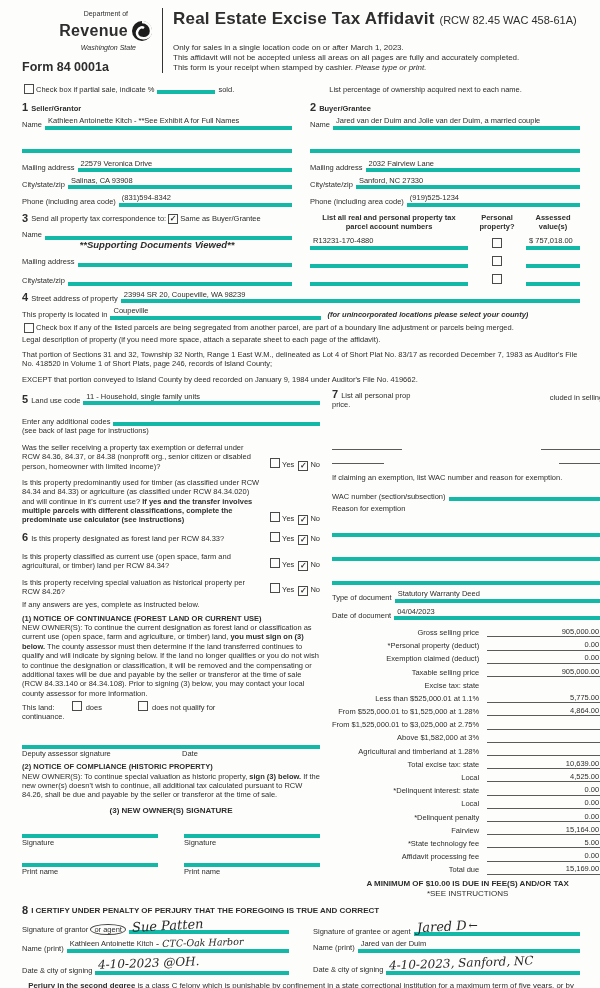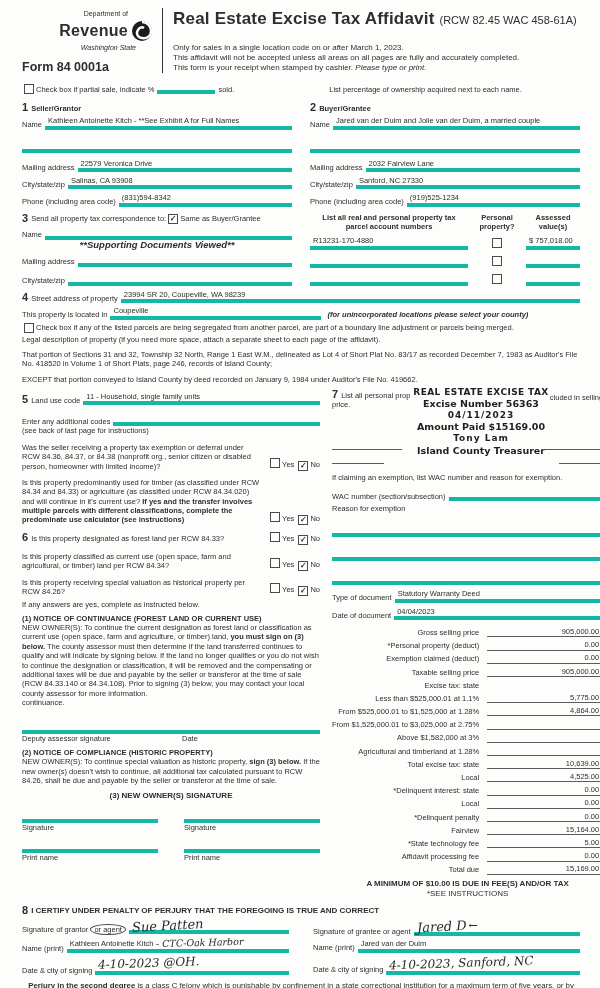--- a/index.html
+++ b/index.html
@@ -271,20 +271,25 @@
         <span class="qt">Is this property classified as current use (open space, farm and agricultural, or timber) land per RCW 84.34?</span>
         <span class="yn"><span class="cb"></span><span>Yes</span> <span class="cb">✓</span><span>No</span></span>
       </div>
       <div class="q">
         <span class="qt">Is this property receiving special valuation as historical property per RCW 84.26?</span>
         <span class="yn"><span class="cb"></span><span>Yes</span> <span class="cb">✓</span><span>No</span></span>
       </div>
       <div class="m4">If any answers are yes, complete as instructed below.</div>
       <div class="b m4">(1) NOTICE OF CONTINUANCE (FOREST LAND OR CURRENT USE)</div>
       <div><span>NEW OWNER(S): To continue the current designation as forest land or classification as current use (open space, farm and agriculture, or timber) land, </span><span class="b">you must sign on (3) below.</span><span> The county assessor must then determine if the land transferred continues to qualify and will indicate by signing below. If the land no longer qualifies or you do not wish to continue the designation or classification, it will be removed and the compensating or additional taxes will be due and payable by the seller or transferor at the time of sale (RCW 84.33.140 or 84.34.108). Prior to signing (3) below, you may contact your local county assessor for more information.</span></div>
+      <div class="row m3">
+        <span class="lbl">This land:</span>
+        <span style="margin-left:12px;"><span class="cb"></span> <span>does</span></span>
+        <span style="margin-left:34px;"><span class="cb"></span> <span>does not qualify for</span></span>
+      </div>
       <div>continuance.</div>
       <div class="row" style="margin-top:14px;">
           <span class="fill"></span>
         </div>
       <div class="row">
         <span style="width:160px;">Deputy assessor signature</span>
         <span>Date</span>
       </div>
       <div class="b m4">(2) NOTICE OF COMPLIANCE (HISTORIC PROPERTY)</div>
       <div><span>NEW OWNER(S): To continue special valuation as historic property, </span><span class="b">sign (3) below.</span><span> If the new owner(s) doesn't wish to continue, all additional tax calculated pursuant to RCW 84.26, shall be due and payable by the seller or transferor at the time of sale.</span></div>
@@ -308,28 +313,20 @@
     </div>
 
     <div>
       <div class="s7">
         <div class="row">
             <span class="secnum">7</span>
             <span>List all personal prop</span>
             <span style="position:absolute;right:0;top:4px;">cluded in selling</span>
           </div>
         <div>price.</div>
-        <div class="stamp">
-          <div class="s1">REAL ESTATE EXCISE TAX</div>
-          <div class="s2">Excise Number 56363</div>
-          <div class="s3">04/11/2023</div>
-          <div class="s2">Amount Paid $15169.00</div>
-          <div class="s3">Tony Lam</div>
-          <div class="s2">Island County Treasurer</div>
-        </div>
         <div class="hline" style="left:0;width:70px;top:60px;"></div>
         <div class="hline" style="right:0;width:62px;top:60px;"></div>
         <div class="hline" style="left:0;width:52px;top:74px;"></div>
         <div class="hline" style="right:0;width:44px;top:74px;"></div>
         <div style="position:absolute;left:0;top:84px;">If claiming an exemption, list WAC number and reason for exemption.</div>
       </div>
       <div class="row m2">
           <span class="lbl">WAC number (section/subsection)</span>
           <span class="fill"></span>
         </div>

